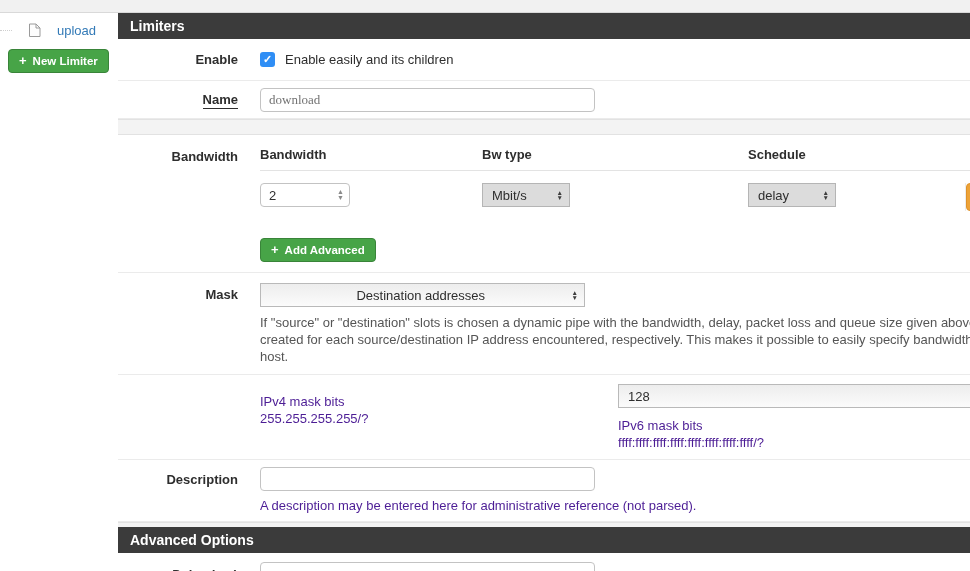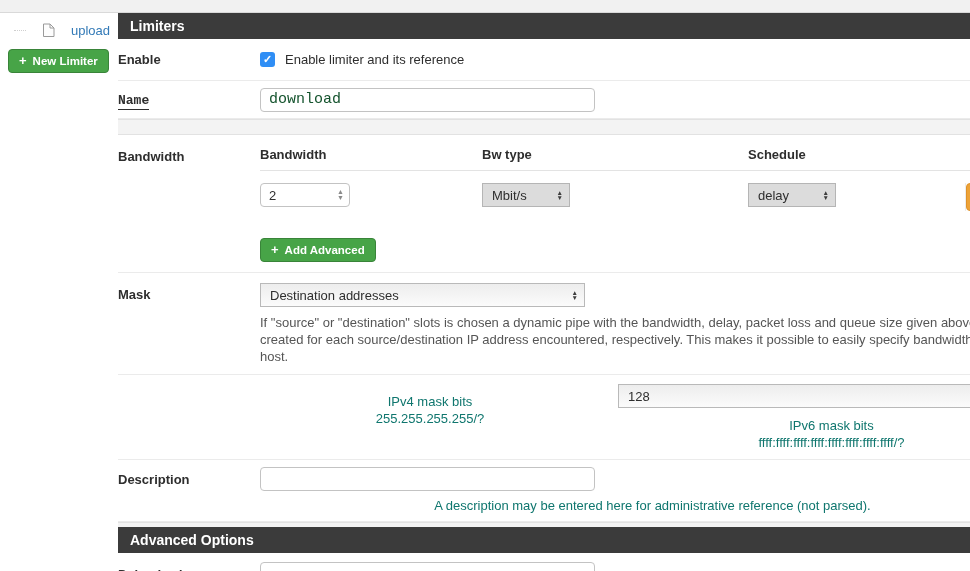--- a/index.html
+++ b/index.html
@@ -9,53 +9,53 @@
     font-family:"Liberation Sans", sans-serif; font-size:13px; color:#2e2e2e;
     position:relative;
   }
   
   .topbar { height:13px; background:#f1f1f1; border-bottom:1px solid #d9d9d9; }
 
   .layout { display:flex; align-items:flex-start; }
 
   
   .sidebar { width:118px; flex:0 0 118px; padding-top:6px; }
-  .tree-item { display:flex; align-items:center; gap:16px; padding-left:14px; height:22px; cursor:pointer; }
+  .tree-item { display:flex; align-items:center; gap:16px; height:22px; cursor:pointer; }
   .tree-line { width:12px; border-top:1px dotted #cfcfcf; }
   .file-icon svg { display:block; }
   .tree-label { color:#337ab7; font-size:13px; }
   .btn { display:inline-flex; align-items:center; gap:6px; border-radius:4px; cursor:pointer;
          font-family:"Liberation Sans", sans-serif; }
   .btn-green { background:#47a447; border:1px solid #398439; color:#fff;
                font-size:11.5px; font-weight:bold; padding:5px 10px; }
   .btn-plus { font-size:13px; font-weight:bold; line-height:10px; }
   .sidebar .btn-green { margin:8px 0 0 8px; }
 
   
   .main { flex:1; margin-right:5px; }
   .panel-header { background:#3b3b3b; color:#fff; font-weight:bold; font-size:14px;
                   padding:5px 12px; height:26px; display:flex; align-items:center; }
   .spacer { background:#f3f3f3; border-top:1px solid #e2e2e2; border-bottom:1px solid #e2e2e2; }
   .spacer.tall { height:16px; }
   .spacer.thin { height:5px; border-bottom:none; }
 
   .row { display:flex; border-bottom:1px solid #ebebeb; background:#fff; }
-  .lbl { width:142px; flex:0 0 142px; padding:0 22px 0 0; font-weight:bold; }
+  .lbl { width:142px; flex:0 0 142px; text-align:right; padding:0 22px 0 0; font-weight:bold; }
   .ctl { flex:1; padding-right:6px; }
 
   .row-enable { height:42px; align-items:center; }
   .checkwrap { display:flex; align-items:center; gap:10px; }
   .checkbox { width:15px; height:15px; background:#2f8ef5; border-radius:3px; color:#fff;
               font-size:11px; line-height:15px; text-align:center; font-weight:bold; cursor:pointer; }
 
   .row-name { height:38px; align-items:center; }
-  .u { border-bottom:1px solid #2e2e2e; padding-bottom:1px;font-family:Liberation Mono, monospace; }
+  .u { border-bottom:1px solid #2e2e2e; padding-bottom:1px; }
 
   input.text { height:24px; border:1px solid #c3c3c3; border-radius:4px; padding:0 8px;
-               font-family:Liberation Mono, monospace; font-size:15px; color:#14532d; outline:none; }
+               font-family:Liberation Serif, serif; font-size:13px; color:#737373; outline:none; }
   .w335 { width:335px; }
 
   
   .row-bandwidth { padding:12px 0 10px 0; }
   .row-bandwidth .lbl { padding-top:2px; }
   .bw-cols { display:flex; }
   .bw-c1 { width:195px; } .bw-c2 { width:266px;margin-left:27px; } .bw-c3 { width:217px; }
   .bw-c4 { flex:1; display:flex; justify-content:flex-end; border-left:1px solid #ececec; }
   .bw-head { font-weight:bold; padding-bottom:8px; }
   .bw-rule { border-bottom:1px solid #e3e3e3; margin-bottom:12px; }
@@ -64,34 +64,34 @@
               display:flex; align-items:center; padding:0 5px 0 8px; cursor:text; }
   .numinput .numval { flex:1; }
   .stepper { display:flex; flex-direction:column; line-height:6px; color:#8a8a8a; font-size:7px; cursor:pointer; }
 
   .macselect { height:24px; border:1px solid #b9b9b9; border-radius:0;
                display:flex; align-items:center; padding:0 6px 0 9px; cursor:pointer;
                background:linear-gradient(180deg,#ededed,#fbfbfb); }
   .macselect .sel-val { flex:1; white-space:nowrap; overflow:hidden; }
   .macselect .sel-arrows { display:flex; flex-direction:column; line-height:5.5px; font-size:6.5px; color:#3c3c3c; }
   .macselect.gray { width:88px; background:#dcdcdc; border-color:#b5b5b5; }
-  .macselect.w325 { width:325px; }
+  .macselect.w325 { width:325px;text-align:center; }
   .macselect.grow { flex:1; }
 
   .btn-orange { background:#eda338; border:1px solid #e0922a; color:#fff; font-size:12.5px;
                 padding:5px 10px; height:28px; }
   .btn-orange svg { display:block; }
 
   .addsched { margin-top:27px; }
 
   
   .row-mask { padding:10px 0 9px 0; }
   .row-mask .lbl { padding-top:4px; }
   .help-dark { color:#555; margin-top:7px; line-height:17px; padding-right:2px; }
-  .help { color:#0f766e; line-height:17px;text-align:center; }
+  .help { color:#4c1d95; line-height:17px; }
 
   .row-maskbits { padding:9px 0 8px 0; }
   .maskcols { display:flex; gap:18px; }
   .maskcol-left { width:340px; flex:0 0 340px; }
   .maskcol-right { flex:1; }
   .maskhelp { margin-top:9px; }
 
   .row-desc { padding:7px 0 7px 0; }
   .row-desc .lbl { padding-top:5px; }
   .row-desc .help { margin-top:6px; }
@@ -126,21 +126,21 @@
   <div class="main">
 
     <div class="panel-header">
       <span>Limiters</span>
     </div>
 
     <div class="row row-enable">
       <div class="lbl">Enable</div>
       <div class="ctl checkwrap">
         <span class="checkbox">✓</span>
-        <span>Enable limiter and its reference</span>
+        <span>Enable easily and its children</span>
       </div>
     </div>
 
     <div class="row row-name">
       <div class="lbl"><span class="u">Name</span></div>
       <div class="ctl">
         <input class="text w335" type="text" value="download" style="">
       </div>
     </div>
 

